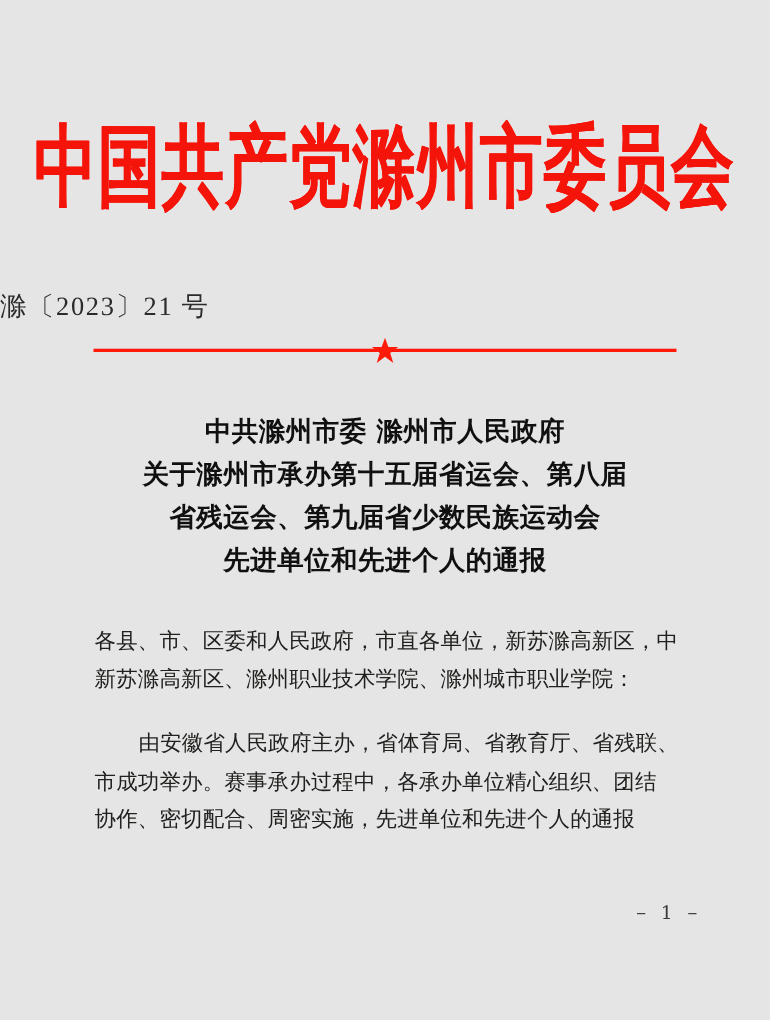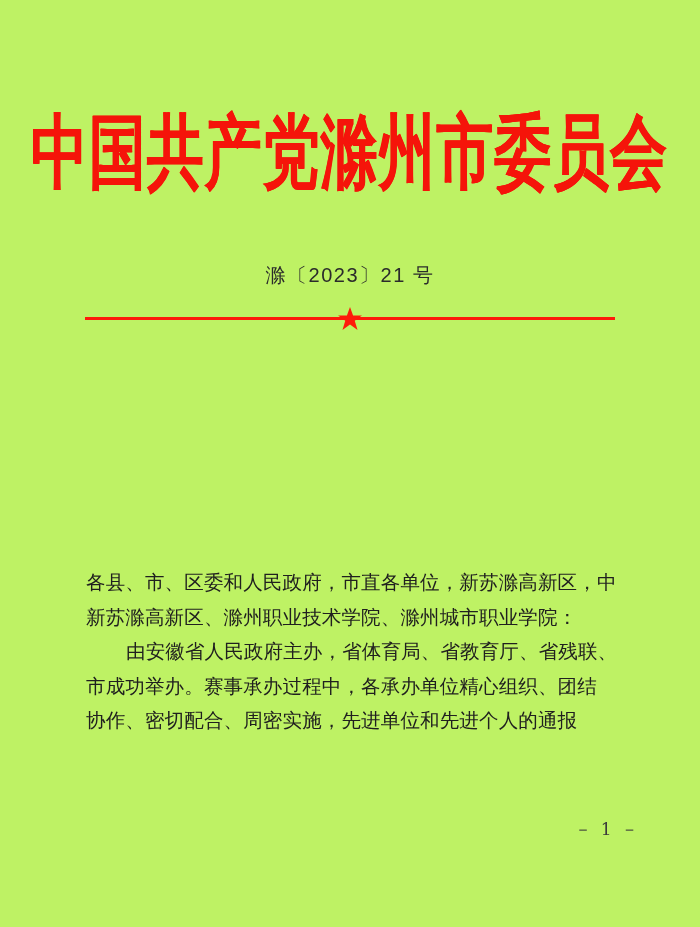--- a/index.html
+++ b/index.html
@@ -13,21 +13,21 @@
     height: 927px;
     position: relative;
     overflow: hidden;
     font-family: "DejaVu Serif", serif;
     -webkit-font-smoothing: antialiased;
   }
 
   .page {
     position: absolute;
     inset: 0;
-    background: #bef264;
+    background: #e5e5e5;
   }
 
   
   .letterhead {
     position: absolute;
     left: 0;
     right: 0;
     top: 104px;
     height: 96px;
     display: flex;
@@ -46,23 +46,23 @@
     transform-origin: center center;
     text-shadow: 0.4px 0 0 #F5140A, -0.4px 0 0 #F5140A;
   }
 
   
   .doc-number {
     position: absolute;
     left: 0;
     right: 0;
     top: 262px;
-    text-align: center;
-    font-family: Liberation Sans, sans-serif;
-    font-size: 20px;
+    text-align: left;
+    font-family: Liberation Serif, serif;
+    font-size: 24px;
     color: #2b2b2b;
     letter-spacing: 1.5px;
     white-space: nowrap;
   }
 
   
   .rule-block {
     position: absolute;
     left: 85px;
     width: 530px;
@@ -115,20 +115,21 @@
   .body-line {
     font-family: "DejaVu Serif", "Liberation Serif", serif;
     font-size: 19.5px;
     line-height: 34.5px;
     color: #20201f;
     letter-spacing: 0.15px;
     white-space: nowrap;
   }
   .body-line.indent {
     text-indent: 40px;
+    margin-top: 24px;
   }
 
   
   .page-footer {
     position: absolute;
     right: 60px;
     top: 818px;
     font-family: "DejaVu Serif", "Liberation Serif", serif;
     font-size: 17px;
     color: #3a3a3a;
@@ -147,20 +148,26 @@
 
   <div class="doc-number">滁〔2023〕21 号</div>
 
   <div class="rule-block">
     <div class="rule-line"></div>
     <svg class="rule-star" viewBox="0 0 100 100">
       <polygon points="50,4 61.8,36.6 96,36.6 68.2,57.2 79,92 50,70.8 21,92 31.8,57.2 4,36.6 38.2,36.6" fill="#FE1B0A"></polygon>
     </svg>
   </div>
 
+  <div class="title-block">
+    <div class="title-line">中共滁州市委  滁州市人民政府</div>
+    <div class="title-line">关于滁州市承办第十五届省运会、第八届</div>
+    <div class="title-line">省残运会、第九届省少数民族运动会</div>
+    <div class="title-line">先进单位和先进个人的通报</div>
+  </div>
 
   <div class="body-block">
     <div class="body-line">各县、市、区委和人民政府，市直各单位，新苏滁高新区，中</div>
     <div class="body-line">新苏滁高新区、滁州职业技术学院、滁州城市职业学院：</div>
     <div class="body-line indent">由安徽省人民政府主办，省体育局、省教育厅、省残联、</div>
     <div class="body-line">市成功举办。赛事承办过程中，各承办单位精心组织、团结</div>
     <div class="body-line">协作、密切配合、周密实施，先进单位和先进个人的通报</div>
   </div>
 
   <div class="page-footer">－ 1 －</div>

